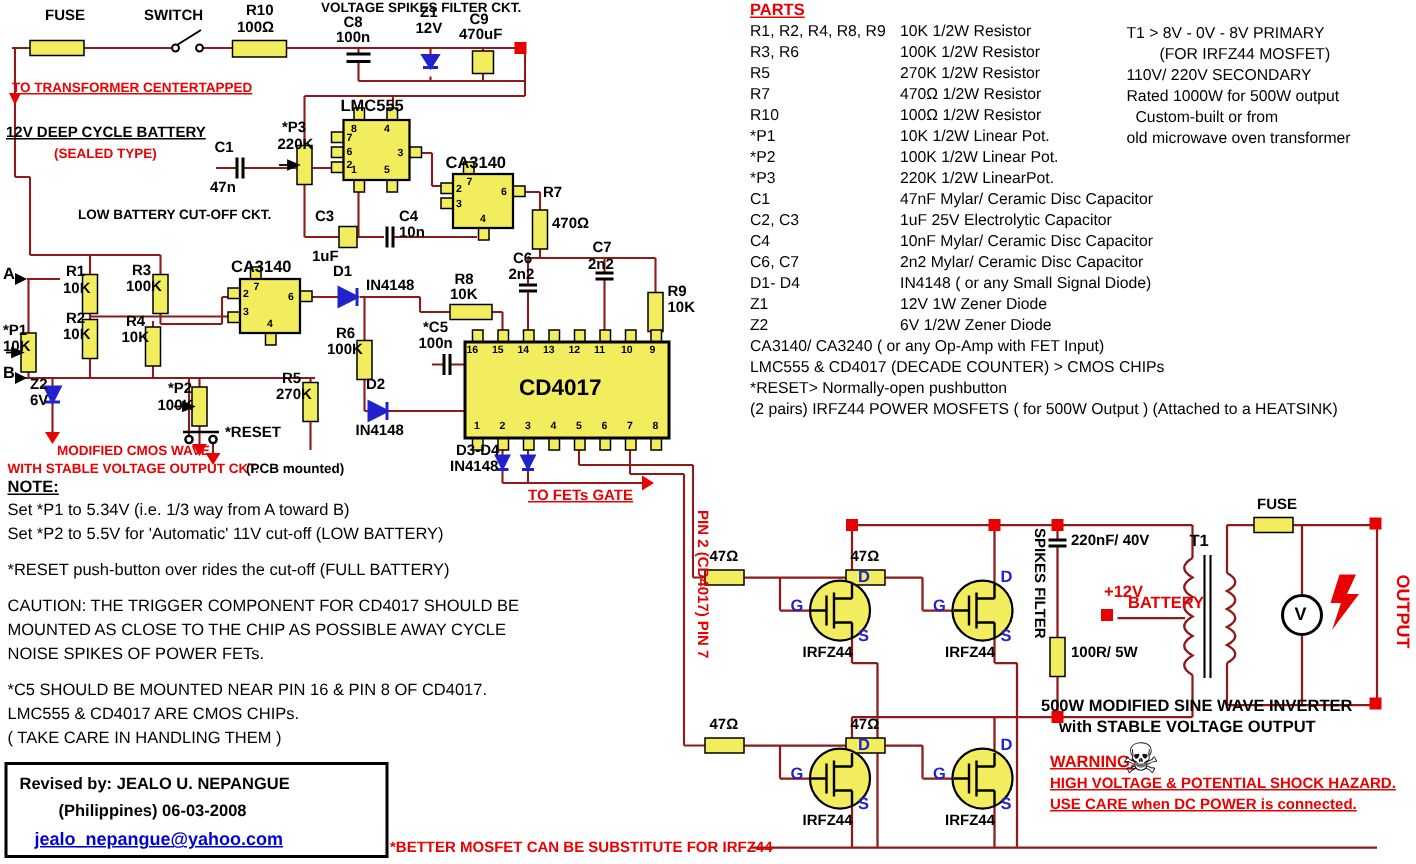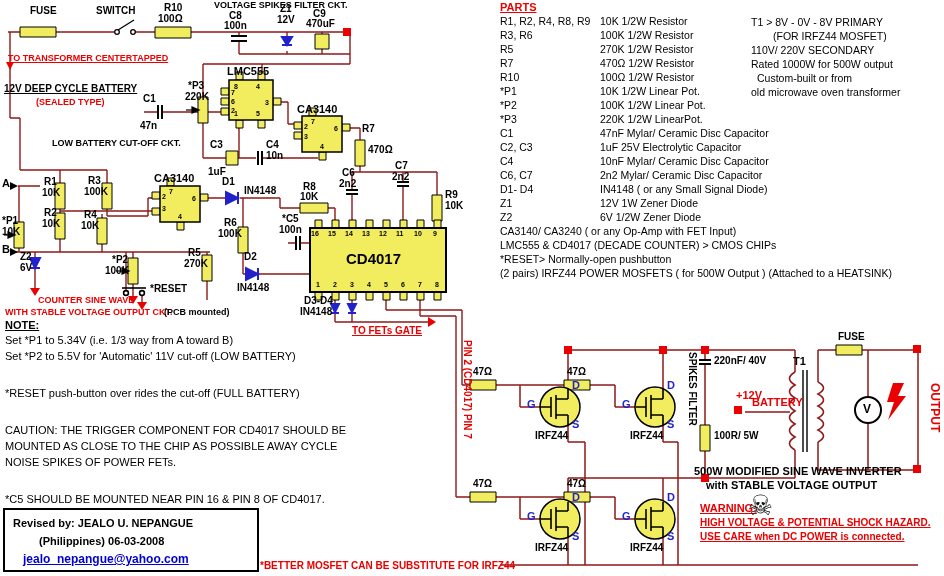--- a/index.html
+++ b/index.html
@@ -8,21 +8,21 @@
   .lb{position:absolute;font:bold 10px "Liberation Sans",sans-serif;color:#000;white-space:nowrap;line-height:1}
   .s9{font-size:9px}.s11{font-size:11px}.s12{font-size:12px}.s15{font-size:15px}
   .red{color:#e90000}.blu{color:#2222cc}.u{text-decoration:underline}
   .pin{position:absolute;font:bold 7px "Liberation Sans",sans-serif;color:#000;line-height:1;white-space:nowrap}
   .vert{transform-origin:0 0;transform:rotate(90deg)}
   #parts{position:absolute;left:500px;top:15px;font:400 10.5px "Liberation Sans",sans-serif;color:#000}
   .prow{height:14px;white-space:nowrap}
   .pname{display:inline-block;width:100px}
   #notes{position:absolute;left:5px;top:334px;font:400 11px "Liberation Sans",sans-serif;color:#000}
   .nline{height:16px;white-space:nowrap}
-  .mt4{margin-top:21px}
+  .mt4{margin-top:8px}
   #t1notes{position:absolute;left:751px;top:16px;font:400 10.5px "Liberation Sans",sans-serif;color:#000}
   .tline{height:14px;white-space:nowrap}
   .ind{padding-left:22px}.ind2{padding-left:6px}
   #fbox{position:absolute;left:3px;top:508px;width:252px;height:60px;border:2px solid #000;background:#fff}
   .skull{position:absolute;font-size:28px;color:#111;line-height:1}
 </style>
 </head>
 <body>
 
 <div id="page">
@@ -289,21 +289,21 @@
 <span class="pin" style="left:433px;top:230px">9</span>
 <span class="pin" style="left:316px;top:281px">1</span>
 <span class="pin" style="left:333px;top:281px">2</span>
 <span class="pin" style="left:350px;top:281px">3</span>
 <span class="pin" style="left:367px;top:281px">4</span>
 <span class="pin" style="left:384px;top:281px">5</span>
 <span class="pin" style="left:401px;top:281px">6</span>
 <span class="pin" style="left:418px;top:281px">7</span>
 <span class="pin" style="left:435px;top:281px">8</span>
 
-<span class="lb red s9" style="left:38px;top:296px">COUNTER SINE WAVE</span>
+<span class="lb red s9" style="left:38px;top:296px">MODIFIED CMOS WAVE</span>
 <span class="lb red s9" style="left:5px;top:308px">WITH STABLE VOLTAGE OUTPUT CKT.</span>
 <span class="lb s9" style="left:164px;top:308px">(PCB mounted)</span>
 
 <span class="lb s11 u" style="left:5px;top:320px">NOTE:</span>
 <div id="notes">
   <div class="nline">Set *P1 to 5.34V (i.e. 1/3 way from A toward B)</div>
   <div class="nline">Set *P2 to 5.5V for 'Automatic' 11V cut-off (LOW BATTERY)</div>
   <div class="nline mt4">*RESET push-button over rides the cut-off (FULL BATTERY)</div>
   <div class="nline mt4">CAUTION: THE TRIGGER COMPONENT FOR CD4017 SHOULD BE</div>
   <div class="nline">MOUNTED AS CLOSE TO THE CHIP AS POSSIBLE AWAY CYCLE</div>

